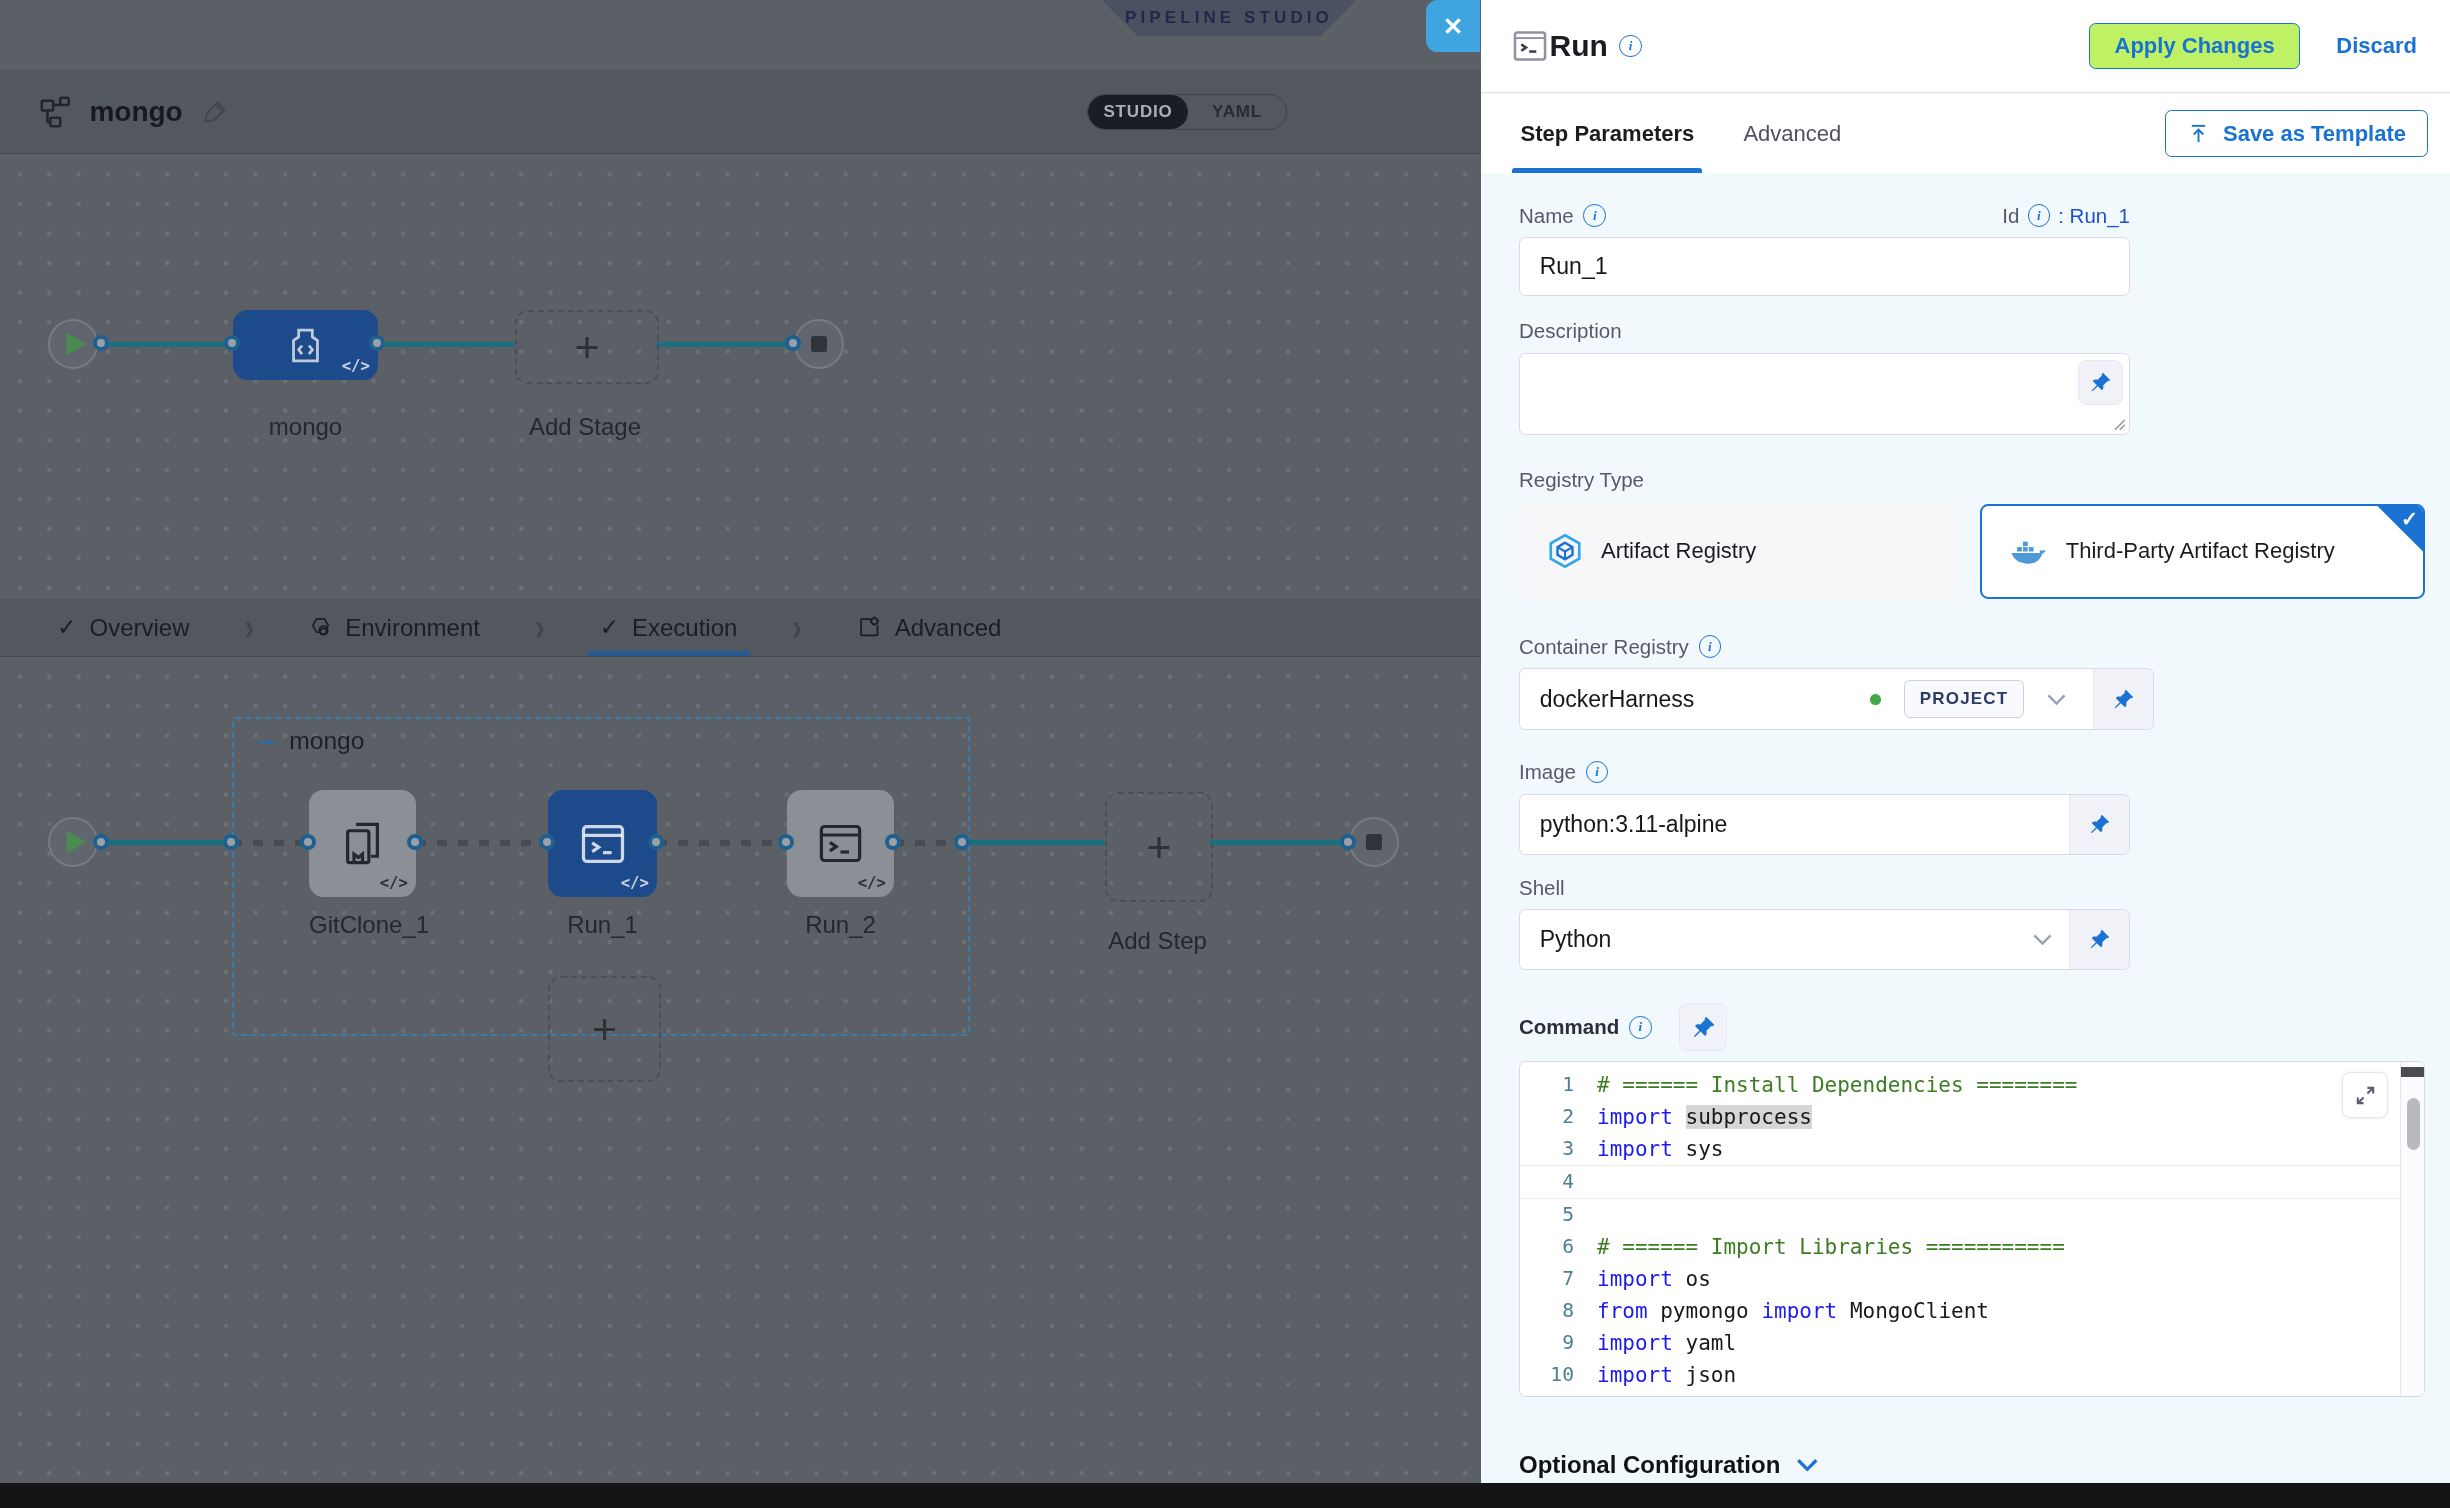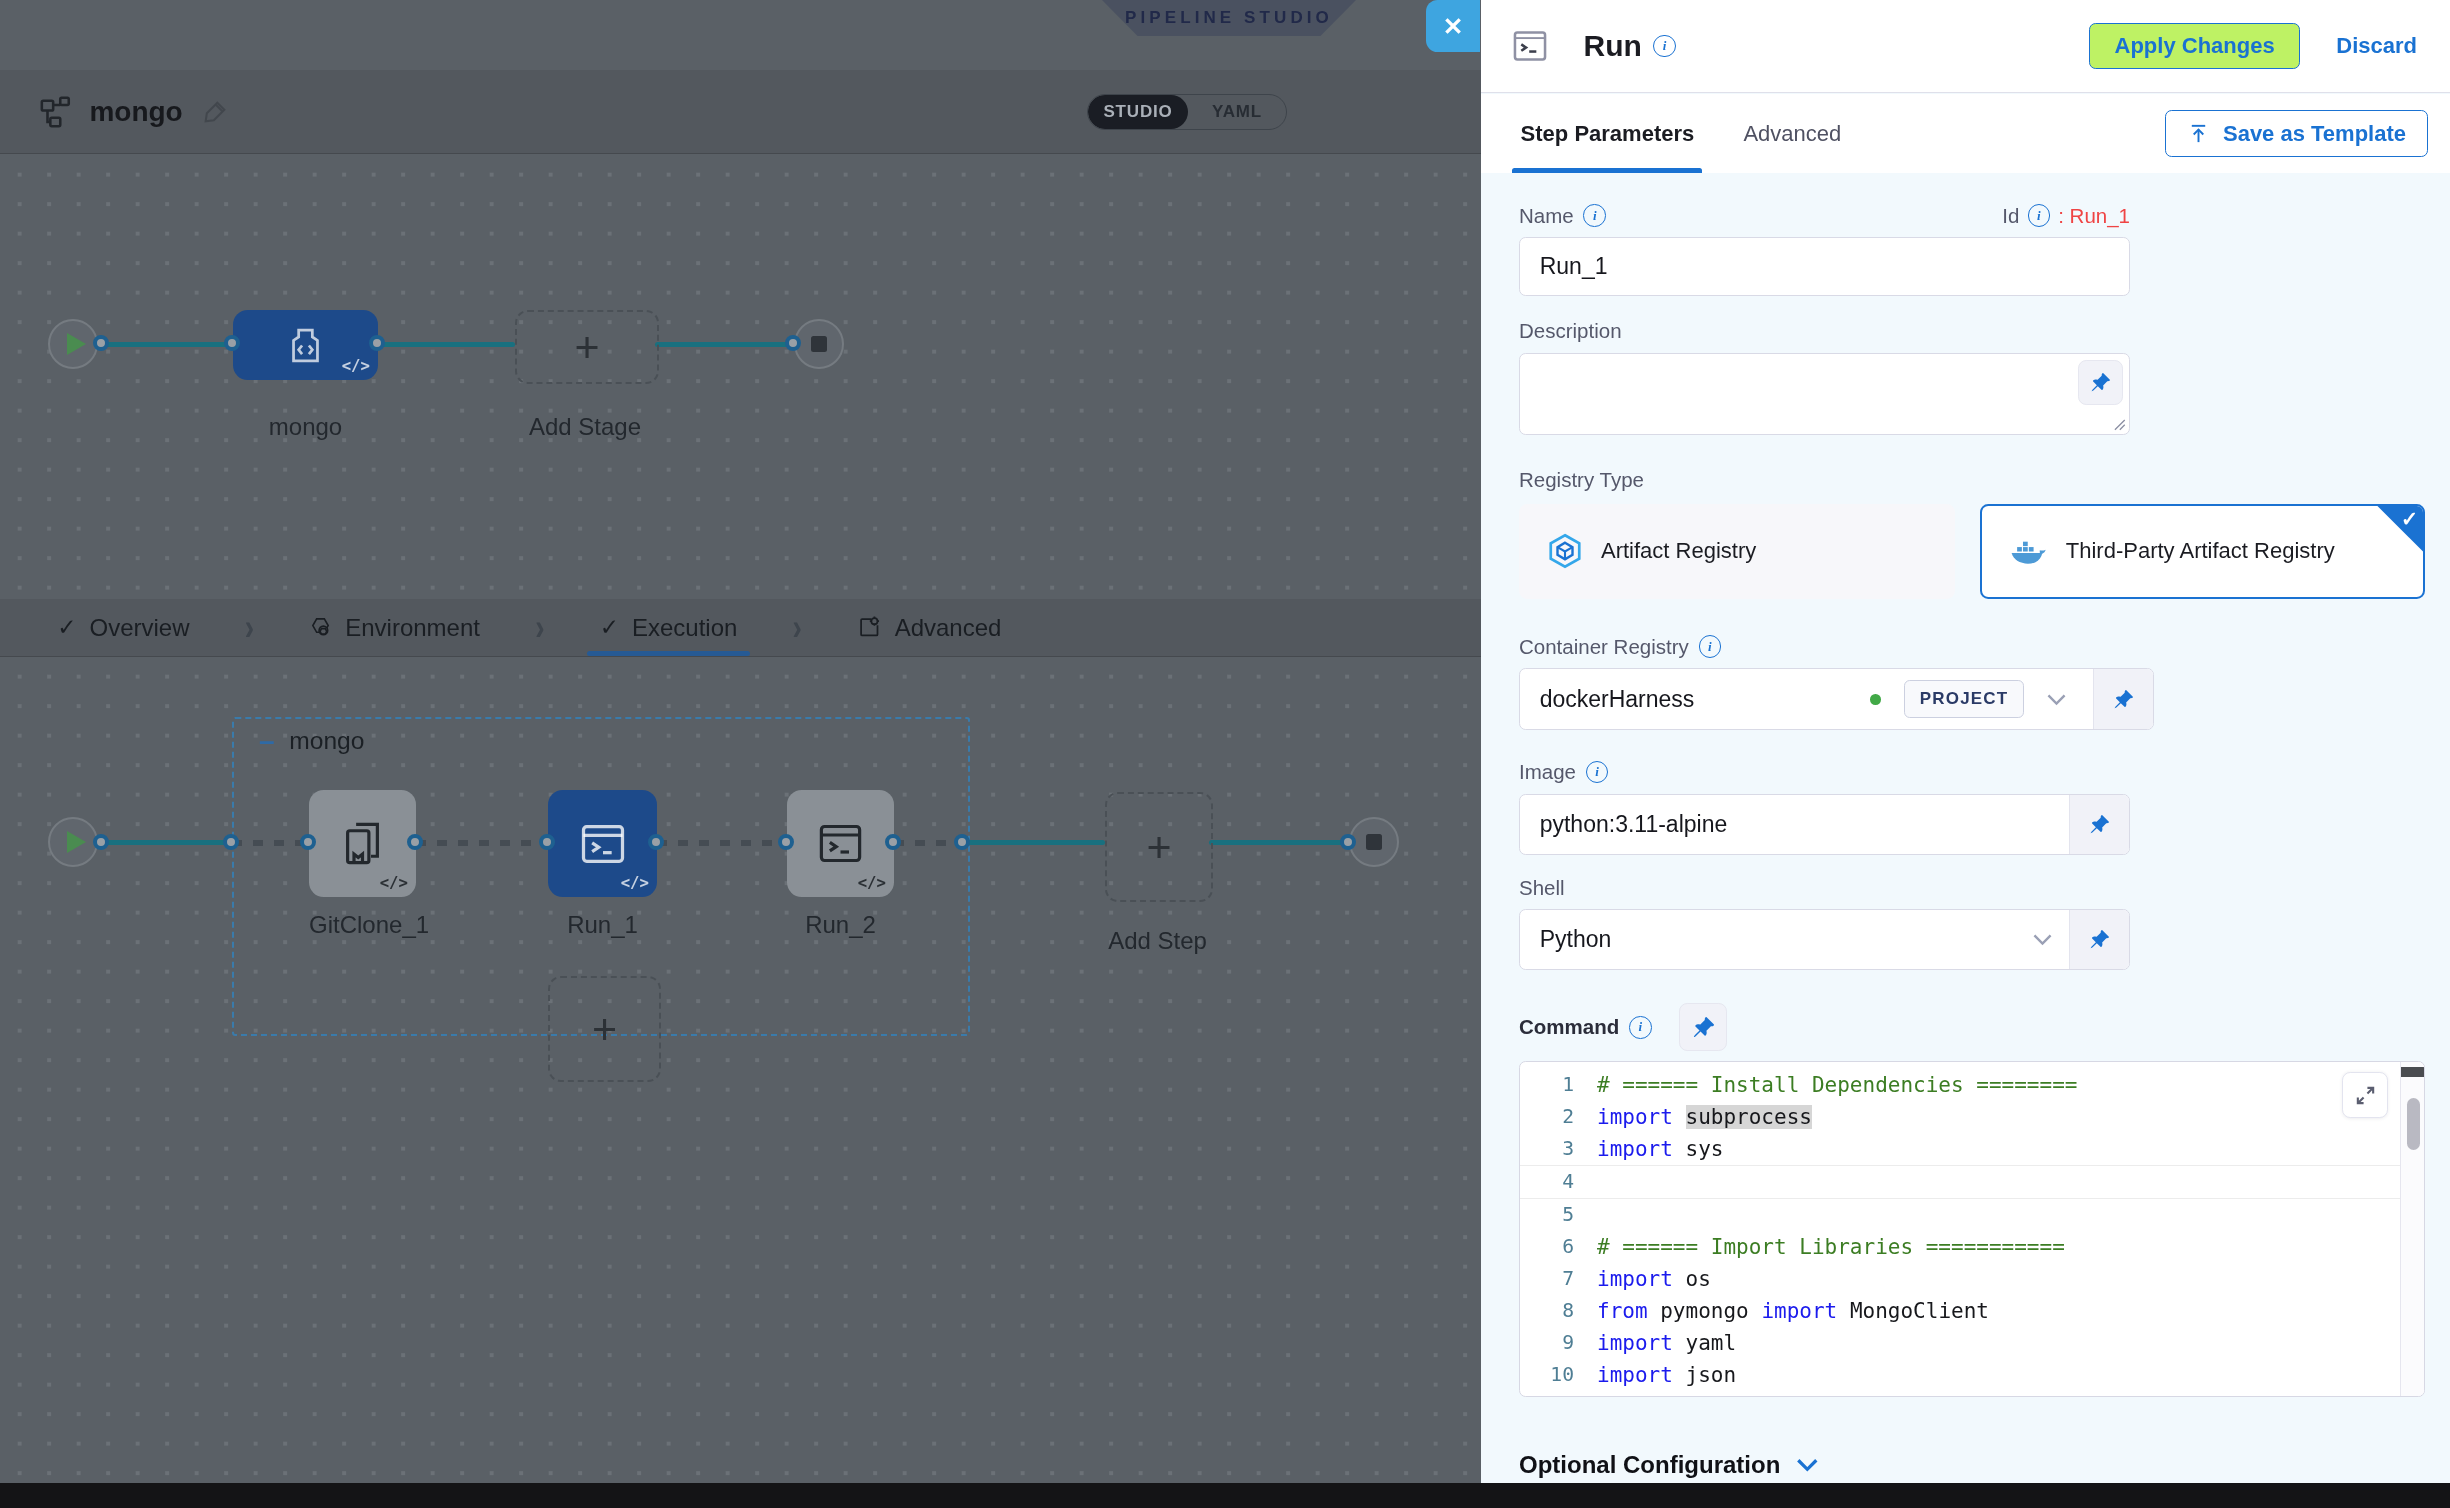--- a/index.html
+++ b/index.html
@@ -49,36 +49,36 @@
   .group-minus{font-size:28px;font-weight:bold;color:#2f6aa5;line-height:1;}
   .group-name{font-size:24.6px;color:#1b2025;}
 
   .studio-badge{position:absolute;left:1102px;top:0;width:254px;height:36px;background:#4a5160;clip-path:polygon(0 0,100% 0,86% 100%,14% 100%);display:flex;align-items:center;justify-content:center;font-size:17px;font-weight:bold;letter-spacing:4.1px;color:#212949;}
   .close-btn{position:absolute;left:1426px;top:0;width:54px;height:52px;background:#3ea5e0;border-radius:11.5px 0 0 11.5px;display:flex;align-items:center;justify-content:center;color:#fff;font-size:24.6px;font-weight:bold;cursor:pointer;}
 
   
   .panel{position:absolute;left:1481px;top:0;width:970px;height:1484px;background:#f2f9fd;}
   .p-header{position:absolute;left:0;top:0;width:100%;height:93px;background:#fff;border-bottom:0.8px solid #dfe0ea;display:flex;align-items:center;padding:0 34px 0 29.5px;box-sizing:border-box;}
   .step-ico{width:38px;height:38px;flex:0 0 auto;}
-  .p-title{font-size:30px;font-weight:800;color:#1b1c22;margin-left:35px;}
+  .p-title{font-size:30px;font-weight:800;color:#1b1c22;margin-left:1px;}
   .info{display:inline-flex;width:20.5px;height:20.5px;border:1.6px solid #1a72d2;border-radius:50%;color:#1a72d2;font-size:13px;font-weight:bold;align-items:center;justify-content:center;font-family:"Liberation Serif",serif;font-style:italic;flex:0 0 auto;}
   .ml14{margin-left:11.5px;}
   .spacer{flex:1;}
   .btn-apply{height:46px;padding:0 24.6px;border:1.6px solid #1a72d2;border-radius:6.6px;background:#bef264;color:#1a72d2;font-size:22px;font-weight:600;display:flex;align-items:center;cursor:pointer;}
   .link-discard{margin-left:36px;color:#1a72d2;font-size:22px;font-weight:600;cursor:pointer;}
   .p-tabs{position:absolute;left:0;top:94px;width:100%;height:79px;background:#fff;display:flex;align-items:center;padding:0 23px 0 38px;box-sizing:border-box;}
   .p-tab{position:relative;height:100%;display:flex;align-items:center;font-size:22px;color:#4f5162;padding:0 1.6px;margin-right:46px;cursor:pointer;}
   .p-tab.selected{color:#1b1c22;font-weight:800;}
   .p-tab.selected::after{content:"";position:absolute;left:-6.6px;right:-6.6px;bottom:0;height:4.9px;background:#1a72d2;border-radius:2.5px 2.5px 0 0;}
   .btn-template{height:47px;padding:0 21px;border:1.6px solid #1a72d2;border-radius:6.6px;background:#fff;color:#1a72d2;font-size:22px;font-weight:600;display:flex;align-items:center;gap:13px;cursor:pointer;}
   .p-body{position:absolute;left:0;top:174px;width:100%;bottom:0;padding:29.5px 26px 0 38px;box-sizing:border-box;overflow:hidden;}
   .f-label{font-size:20.5px;color:#55586b;display:flex;align-items:center;gap:9.8px;}
   .label-row{width:611px;display:flex;justify-content:space-between;align-items:center;}
   .id-text{font-size:20.5px;color:#55586b;display:flex;align-items:center;gap:8.2px;}
-  .id-val{color:#ef4444;}
+  .id-val{color:#1d4ed8;}
   .t-input{width:611px;height:59px;margin-top:9.8px;background:#fff;border:1.6px solid #d9dae6;border-radius:6.6px;font-size:23px;color:#16171d;padding:0 19.7px;box-sizing:border-box;font-family:"Liberation Sans",sans-serif;display:block;}
   input.t-input{outline:none;}
   .desc-wrap{position:relative;width:611px;height:82px;margin-top:9.8px;}
   .desc-area{width:100%;height:100%;background:#fff;border:1.6px solid #d9dae6;border-radius:6.6px;box-sizing:border-box;resize:none;outline:none;font-size:21px;padding:9.8px 14.7px;font-family:"Liberation Sans",sans-serif;}
   .pinbtn{width:43px;height:43px;background:#f1f2f8;border:0.8px solid #e6e7f0;border-radius:8.2px;display:flex;align-items:center;justify-content:center;cursor:pointer;}
   .desc-pin{position:absolute;top:7.4px;right:7.4px;}
   .resize-h{position:absolute;right:3.3px;bottom:3.3px;}
   .sec-gap28{height:23px;}.sec-gap40{height:33px;}.sec-gap36{height:29.5px;}.sec-gap26{height:21px;}.sec-gap44{height:36px;}
   .cards{display:flex;gap:24.6px;margin-top:11.5px;}
   .card{height:95px;border-radius:8.2px;display:flex;align-items:center;gap:18px;padding:0 28px;box-sizing:border-box;font-size:22px;color:#1b1c22;cursor:pointer;}

